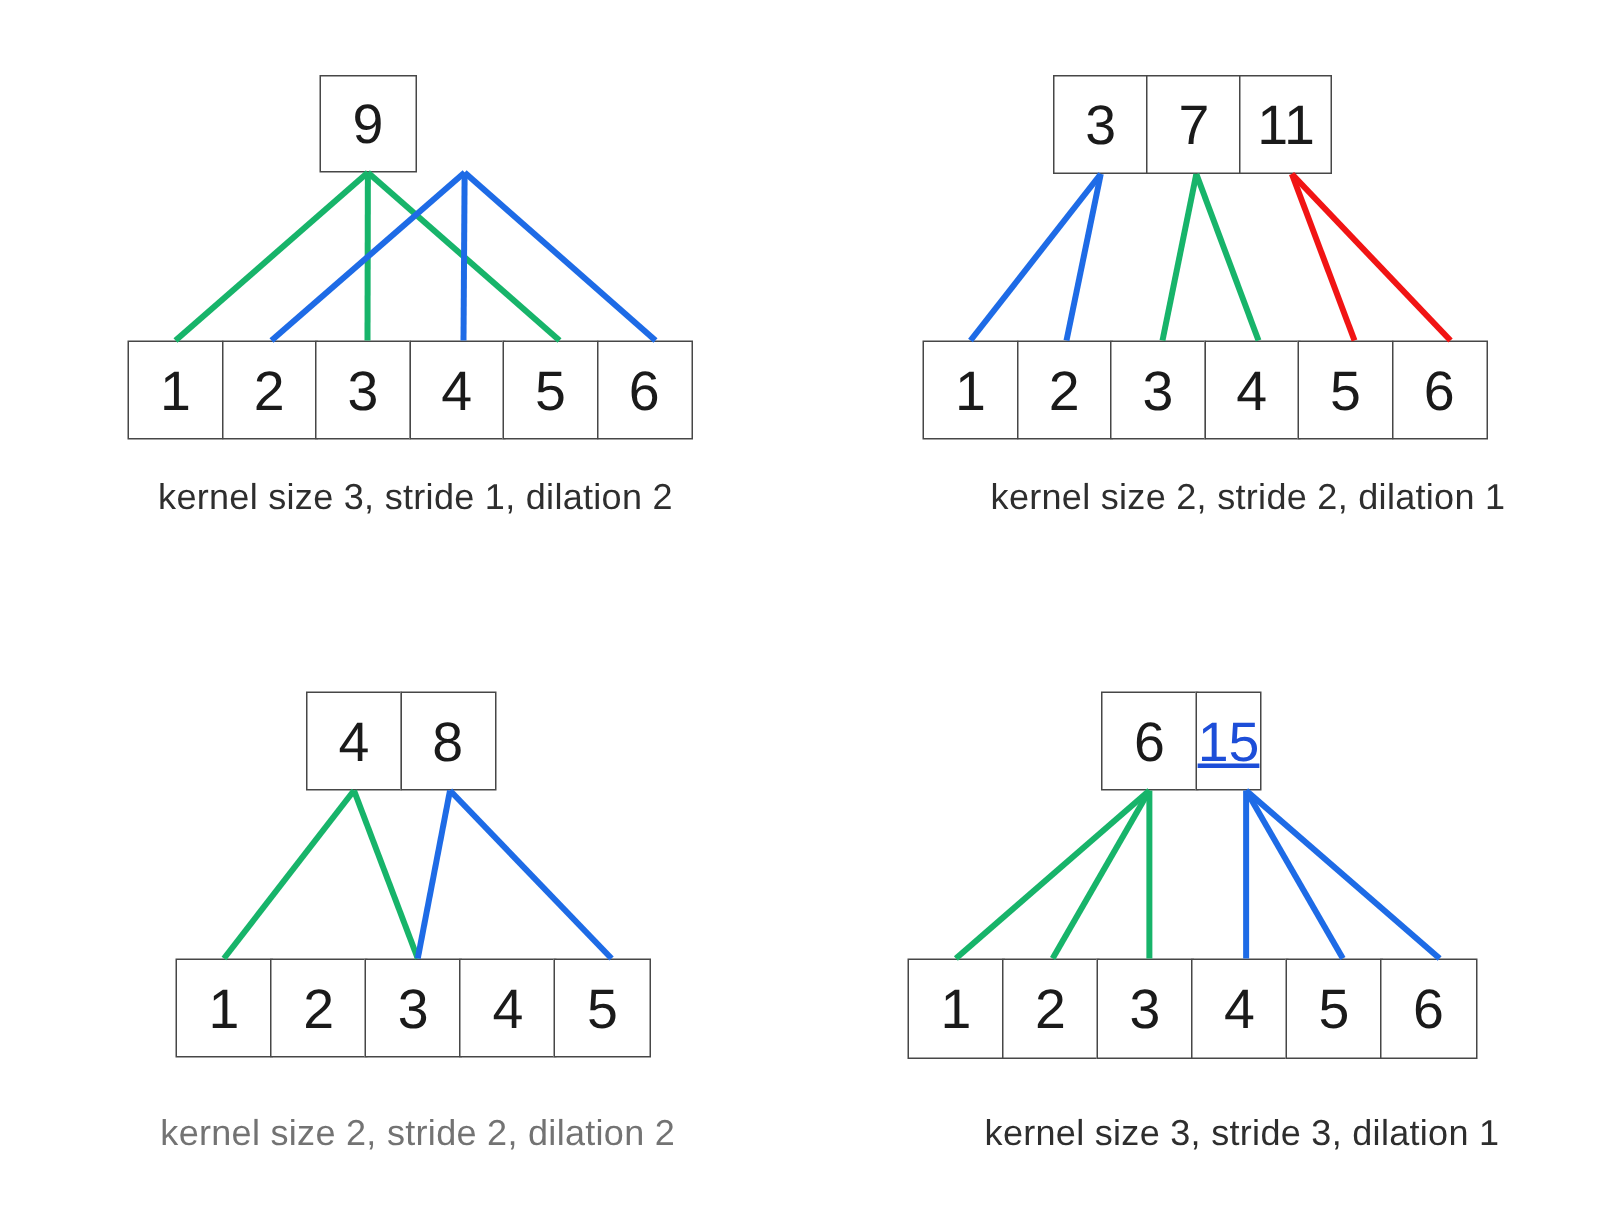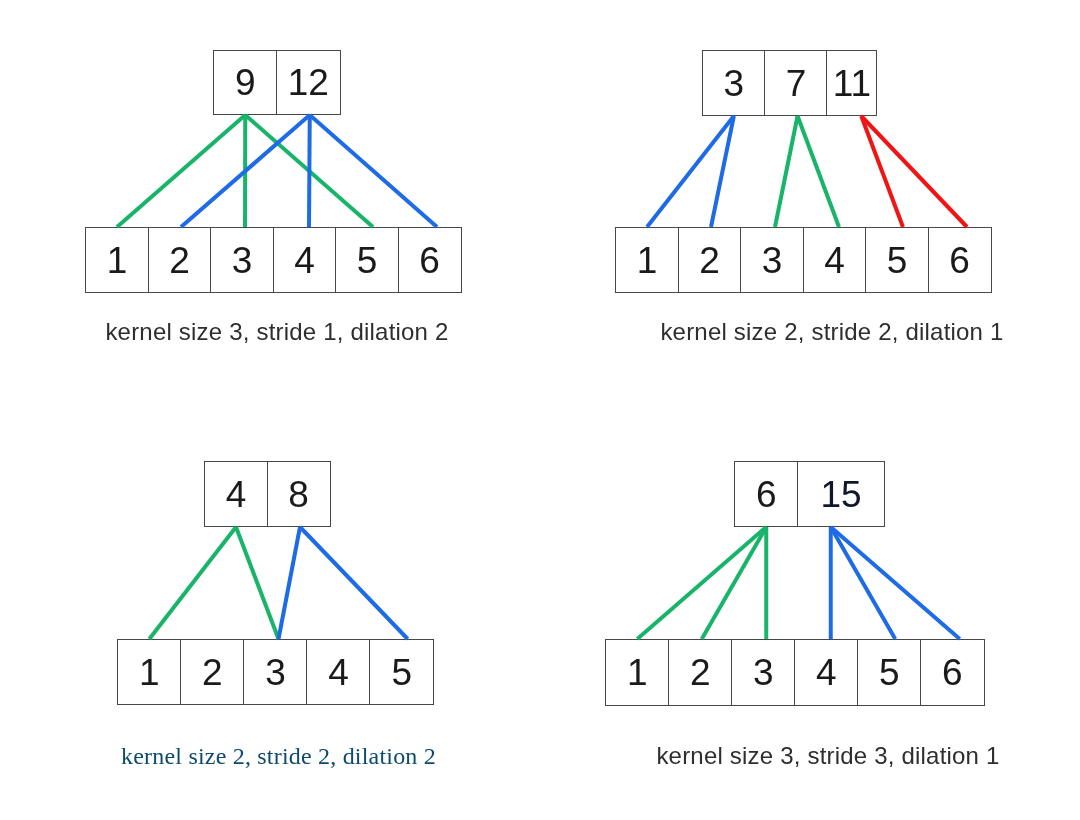--- a/index.html
+++ b/index.html
@@ -78,69 +78,68 @@
       <line x1="766.25" y1="527" x2="766.25" y2="639" stroke="#17b46a" stroke-width="4"></line>
       <line x1="830.75" y1="527" x2="830.75" y2="639" stroke="#1e6be6" stroke-width="4"></line>
       <line x1="830.75" y1="527" x2="895.25" y2="639" stroke="#1e6be6" stroke-width="4"></line>
       <line x1="830.75" y1="527" x2="959.75" y2="639" stroke="#1e6be6" stroke-width="4"></line>
     </svg>
 
   <section>
     <div class="caption" style="left: 7px; top: 315px; color: rgb(46, 46, 46);">kernel size 3, stride 1, dilation 2</div>
   <div class="row" style="left: 213px; top: 50px;">
         <div class="cell" style="width: 64.5px; height: 65px; border: 1.5px solid rgb(71, 71, 71); color: rgb(26, 26, 26);">9</div>
-        <div class="cell" style="width: 64.5px; height: 65px; border: 1.5px solid rgb(71, 71, 71); color: rgb(26, 26, 26);">12</div>
       </div>
       <div class="row" style="left: 85px; top: 227px;">
         <div class="cell" style="width: 64px; height: 66px; border: 1.5px solid rgb(71, 71, 71); color: rgb(26, 26, 26);">1</div>
         <div class="cell" style="width: 64px; height: 66px; border: 1.5px solid rgb(71, 71, 71); color: rgb(26, 26, 26);">2</div>
         <div class="cell" style="width: 64px; height: 66px; border: 1.5px solid rgb(71, 71, 71); color: rgb(26, 26, 26);">3</div>
         <div class="cell" style="width: 64px; height: 66px; border: 1.5px solid rgb(71, 71, 71); color: rgb(26, 26, 26);">4</div>
         <div class="cell" style="width: 64px; height: 66px; border: 1.5px solid rgb(71, 71, 71); color: rgb(26, 26, 26);">5</div>
         <div class="cell" style="width: 64px; height: 66px; border: 1.5px solid rgb(71, 71, 71); color: rgb(26, 26, 26);">6</div>
       </div>
     </section>
 
   <section>
     <div class="caption" style="left: 562px; top: 315px; color: rgb(46, 46, 46);">kernel size 2, stride 2, dilation 1</div>
   <div class="row" style="left: 702px; top: 50px;">
         <div class="cell" style="width: 63.7px; height: 66px; border: 1.5px solid rgb(71, 71, 71); color: rgb(26, 26, 26);">3</div>
         <div class="cell" style="width: 63.7px; height: 66px; border: 1.5px solid rgb(71, 71, 71); color: rgb(26, 26, 26);">7</div>
-        <div class="cell" style="width: 51px; height: 66px; border: 1.5px solid rgb(71, 71, 71); color: rgb(26, 26, 26);">11</div>
+        <div class="cell" style="width: 62px; height: 66px; border: 1.5px solid rgb(71, 71, 71); color: rgb(26, 26, 26);">11</div>
       </div>
       <div class="row" style="left: 615px; top: 227px;">
         <div class="cell" style="width: 64px; height: 66px; border: 1.5px solid rgb(71, 71, 71); color: rgb(26, 26, 26);">1</div>
         <div class="cell" style="width: 64px; height: 66px; border: 1.5px solid rgb(71, 71, 71); color: rgb(26, 26, 26);">2</div>
         <div class="cell" style="width: 64px; height: 66px; border: 1.5px solid rgb(71, 71, 71); color: rgb(26, 26, 26);">3</div>
         <div class="cell" style="width: 64px; height: 66px; border: 1.5px solid rgb(71, 71, 71); color: rgb(26, 26, 26);">4</div>
         <div class="cell" style="width: 64px; height: 66px; border: 1.5px solid rgb(71, 71, 71); color: rgb(26, 26, 26);">5</div>
         <div class="cell" style="width: 64px; height: 66px; border: 1.5px solid rgb(71, 71, 71); color: rgb(26, 26, 26);">6</div>
       </div>
     </section>
 
   <section>
-    <div class="caption" style="left: 8.5px; top: 739px; color: #0c4a6e; font-family: Liberation Serif, serif;">kernel size 2, stride 2, dilation 2</div>
+    <div class="caption" style="left: 8.5px; top: 739px; color: #737373;">kernel size 2, stride 2, dilation 2</div>
   <div class="row" style="left: 204px; top: 461px;">
         <div class="cell" style="width: 64px; height: 66px; border: 1.5px solid rgb(71, 71, 71); color: rgb(26, 26, 26);">4</div>
         <div class="cell" style="width: 64px; height: 66px; border: 1.5px solid rgb(71, 71, 71); color: rgb(26, 26, 26);">8</div>
       </div>
       <div class="row" style="left: 117px; top: 639px;">
         <div class="cell" style="width: 64.6px; height: 66px; border: 1.5px solid rgb(71, 71, 71); color: rgb(26, 26, 26);">1</div>
         <div class="cell" style="width: 64.6px; height: 66px; border: 1.5px solid rgb(71, 71, 71); color: rgb(26, 26, 26);">2</div>
         <div class="cell" style="width: 64.6px; height: 66px; border: 1.5px solid rgb(71, 71, 71); color: rgb(26, 26, 26);">3</div>
         <div class="cell" style="width: 64.6px; height: 66px; border: 1.5px solid rgb(71, 71, 71); color: rgb(26, 26, 26);">4</div>
         <div class="cell" style="width: 64.6px; height: 66px; border: 1.5px solid rgb(71, 71, 71); color: rgb(26, 26, 26);">5</div>
       </div>
     </section>
 
   <section>
     <div class="caption" style="left: 558px; top: 739px; color: rgb(46, 46, 46);">kernel size 3, stride 3, dilation 1</div>
   <div class="row" style="left: 734px; top: 461px;">
         <div class="cell" style="width: 64.5px; height: 66px; border: 1.5px solid rgb(71, 71, 71); color: rgb(26, 26, 26);">6</div>
-        <div class="cell" style="width: 88px; height: 66px; border: 1.5px solid rgb(71, 71, 71); color: #0f172a;">15</div>
+        <div class="cell" style="width: 44px; height: 66px; border: 1.5px solid rgb(71, 71, 71); color: #1d4ed8; text-decoration: underline;">15</div>
       </div>
       <div class="row" style="left: 605px; top: 639px;">
         <div class="cell" style="width: 64.5px; height: 67px; border: 1.5px solid rgb(71, 71, 71); color: rgb(26, 26, 26);">1</div>
         <div class="cell" style="width: 64.5px; height: 67px; border: 1.5px solid rgb(71, 71, 71); color: rgb(26, 26, 26);">2</div>
         <div class="cell" style="width: 64.5px; height: 67px; border: 1.5px solid rgb(71, 71, 71); color: rgb(26, 26, 26);">3</div>
         <div class="cell" style="width: 64.5px; height: 67px; border: 1.5px solid rgb(71, 71, 71); color: rgb(26, 26, 26);">4</div>
         <div class="cell" style="width: 64.5px; height: 67px; border: 1.5px solid rgb(71, 71, 71); color: rgb(26, 26, 26);">5</div>
         <div class="cell" style="width: 64.5px; height: 67px; border: 1.5px solid rgb(71, 71, 71); color: rgb(26, 26, 26);">6</div>
       </div>
     </section>

